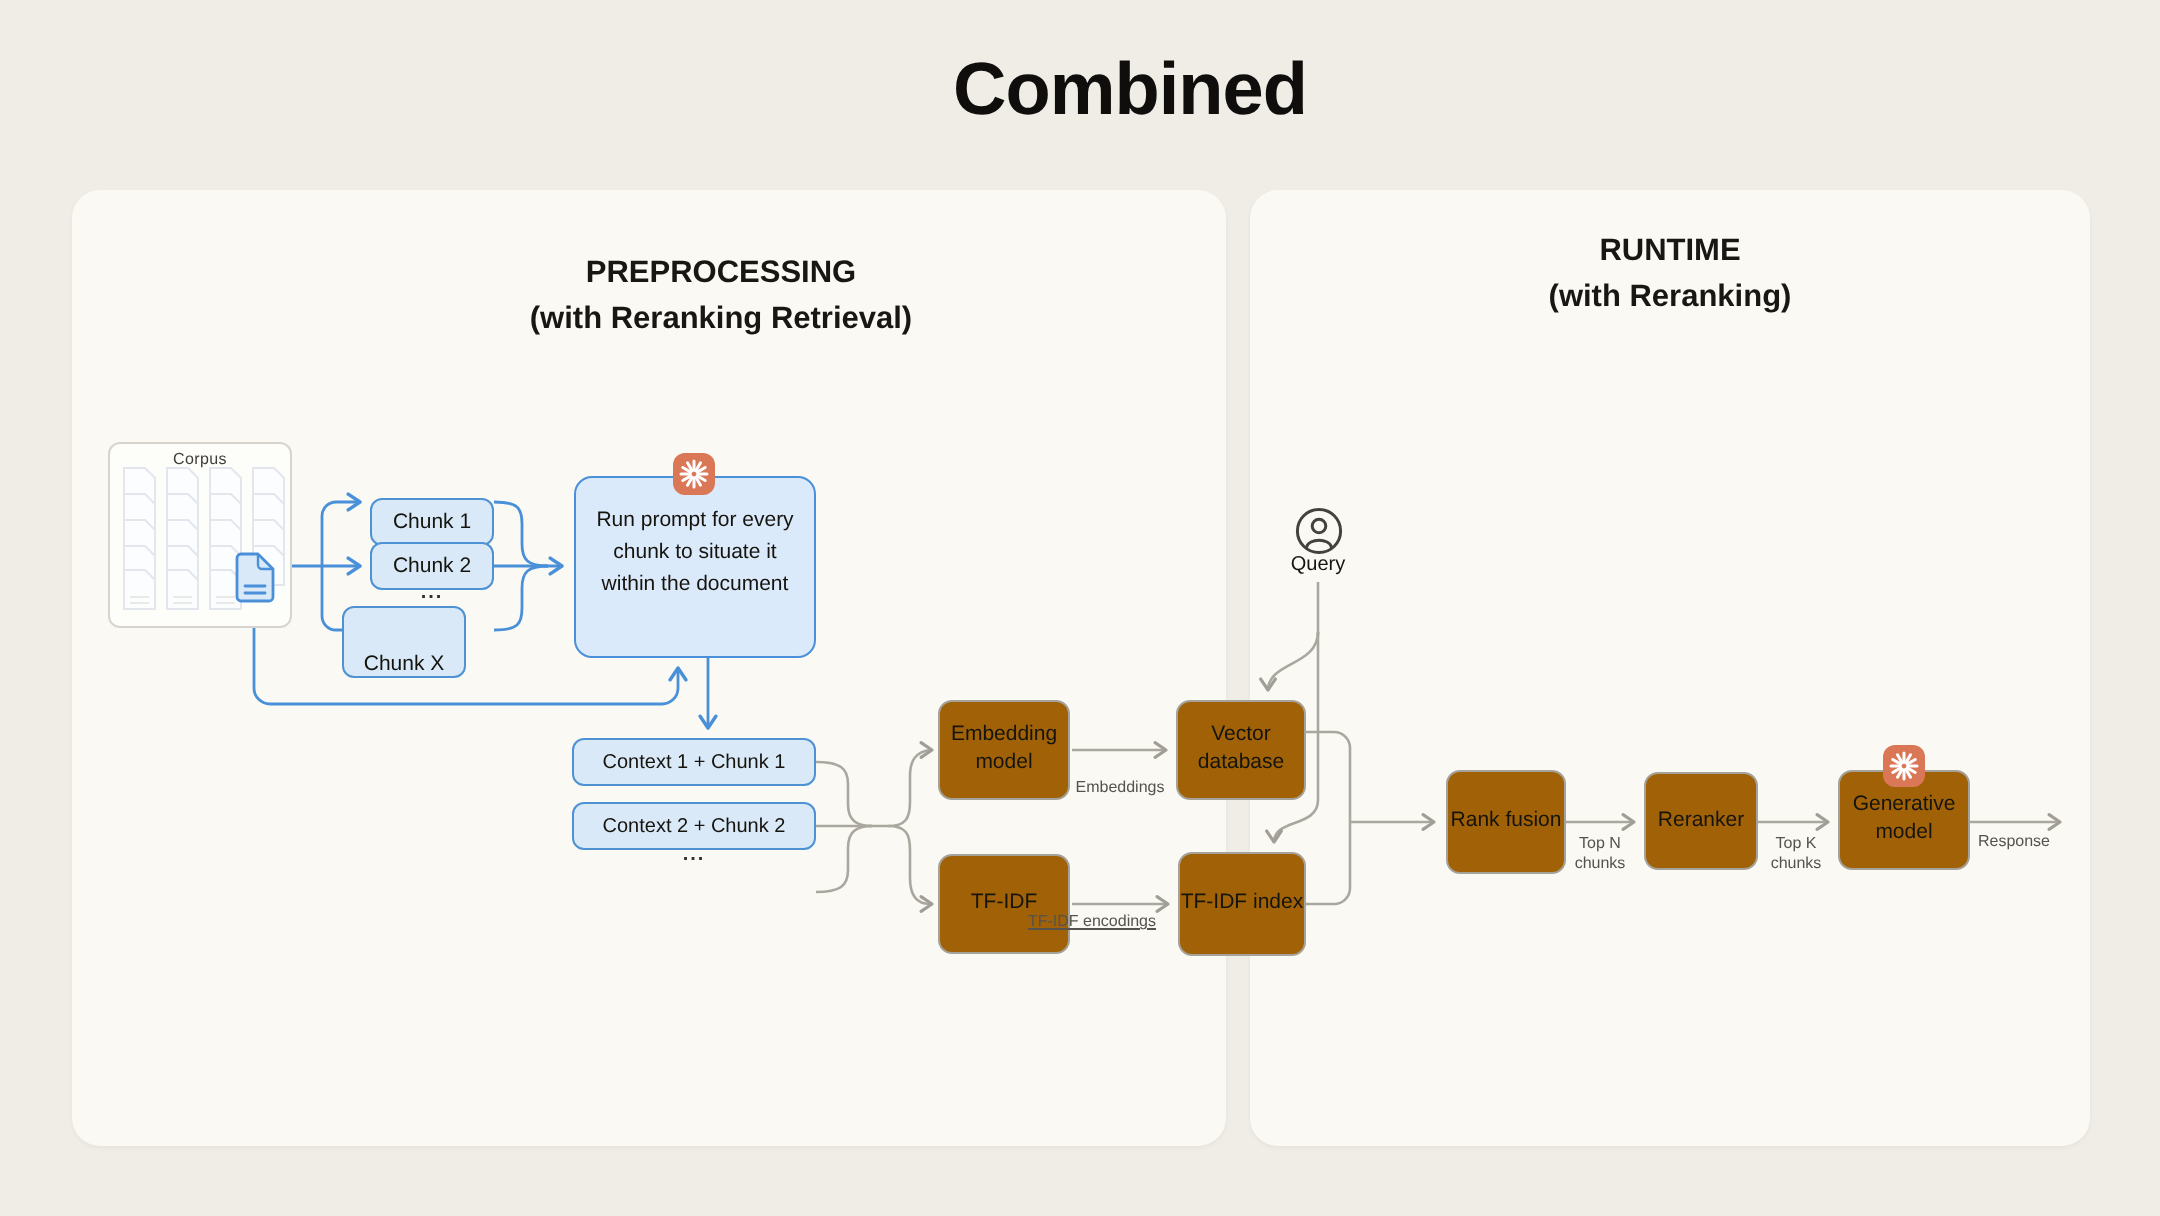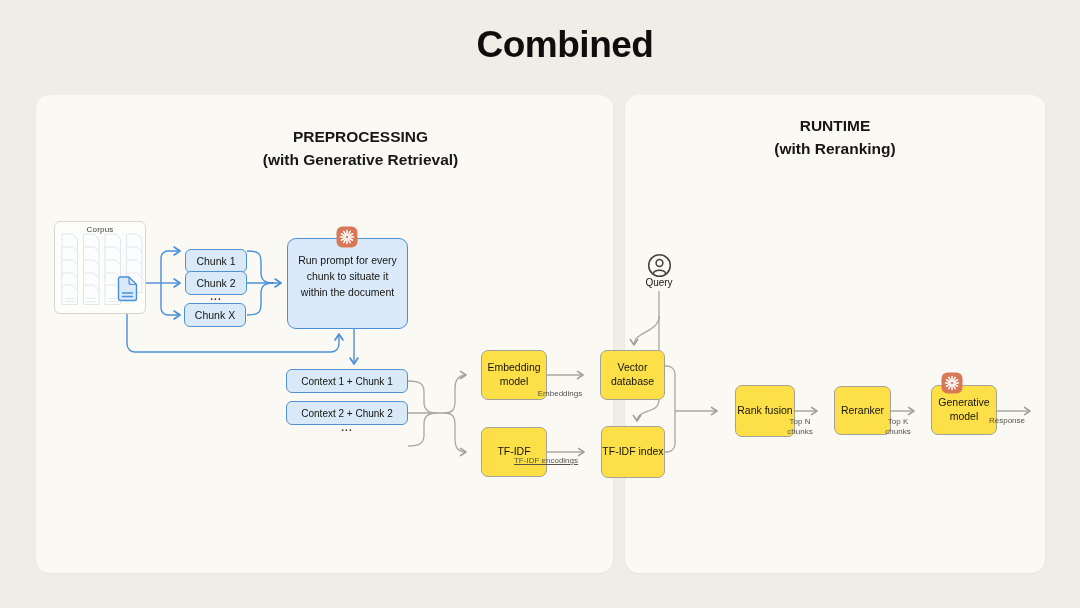--- a/index.html
+++ b/index.html
@@ -29,22 +29,22 @@
   .panel.left .panel-header{top:30px;padding-left:36px;}
   .panel.right .panel-header{top:19px;}
   svg.wires{position:absolute;left:0;top:0;z-index:1;}
   .node{position:absolute;z-index:2;display:flex;align-items:center;justify-content:center;
     text-align:center;box-sizing:border-box;}
   .bluebox{
     background:#d9e9f8;border:1px solid #4e92d4;border-radius:6px;
     font-size:10.5px;color:#15140e;
   }
   .graybox{
-    background:#fde047;border:1px solid #a5a399;border-radius:7px;
-    font-size:10.5px;color:#15140e;line-height:1.3;margin-left:12px;
+    background:#a16207;border:1px solid #a5a399;border-radius:7px;
+    font-size:10.5px;color:#15140e;line-height:1.3;
   }
   .promptbox{
     background:#dbeafa;border:1.4px solid #4a90d9;border-radius:9px;
     font-size:10.5px;line-height:1.5;color:#15140e;
     padding:14px 9px 0 9px;align-items:flex-start;
   }
   .corpus{
     position:absolute;left:54px;top:221px;width:92px;height:93px;
     background:#fdfdfa;border:1px solid #d7d5cd;border-radius:6px;z-index:2;
     box-sizing:border-box;
@@ -69,21 +69,21 @@
 </head>
 <body>
 
 <div class="canvas">
 
   <div class="title">Combined</div>
 
   <div class="panel left">
     <div class="panel-header">
       <div>PREPROCESSING</div>
-      <div>(with Generative Retrieval)</div>
+      <div>(with Reranking Retrieval)</div>
     </div>
   </div>
   <div class="panel right">
     <div class="panel-header">
       <div>RUNTIME</div>
       <div>(with Reranking)</div>
     </div>
   </div>
 
   <svg class="wires" width="1080" height="608" viewBox="0 0 1080 608">
@@ -203,21 +203,21 @@
     <path d="M5.5,17 h10 M5.5,20.5 h10" stroke="#4a90d9" stroke-width="1.4" stroke-linecap="round"></path>
   </svg>
 
   <div class="node bluebox" style="left:185px;top:239px;width:62px;height:24px;margin-top:10px;">
     <span>Chunk 1</span>
   </div>
   <div class="node bluebox" style="left:185px;top:271px;width:62px;height:24px;">
     <span>Chunk 2</span>
   </div>
   <div class="dots" style="left:204px;top:294px;width:24px;">...</div>
-  <div class="node bluebox" style="left:184px;top:303px;width:62px;height:24px;">
+  <div class="node bluebox" style="left:171px;top:303px;width:62px;height:36px;align-items:flex-end;">
     <span>Chunk X</span>
   </div>
 
   <div class="node bluebox promptbox" style="left:287px;top:238px;width:121px;height:91px;">
     <span>Run prompt for every chunk to situate it within the document</span>
   </div>
   <svg class="icon-abs" style="left:336px;top:226px;" width="22" height="22" viewBox="0 0 22 22">
     <rect x="0.5" y="0.5" width="21" height="21" rx="6" fill="#d97757"></rect>
     <g stroke="#ffffff" stroke-width="1.5" stroke-linecap="round">
       <line x1="12.9" y1="11" x2="17.5" y2="11"></line>

